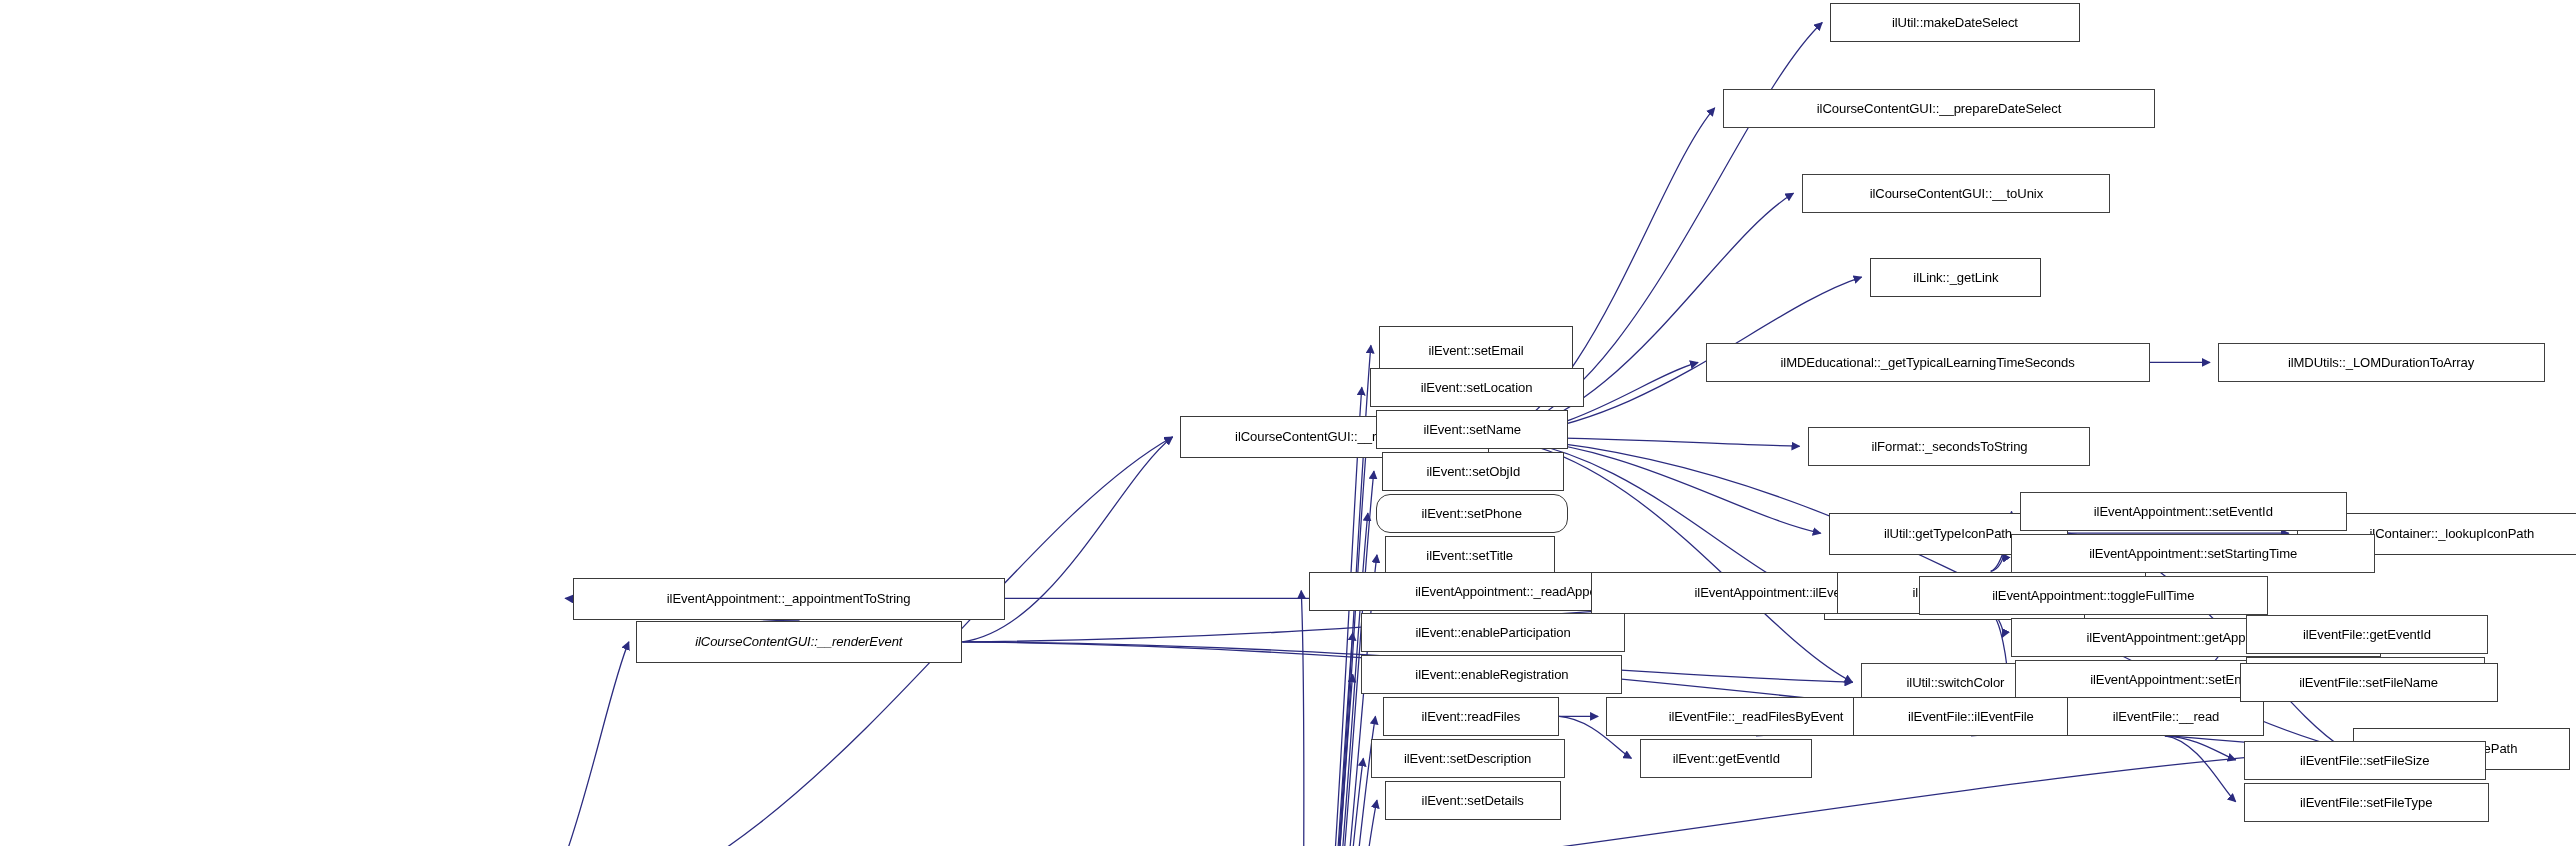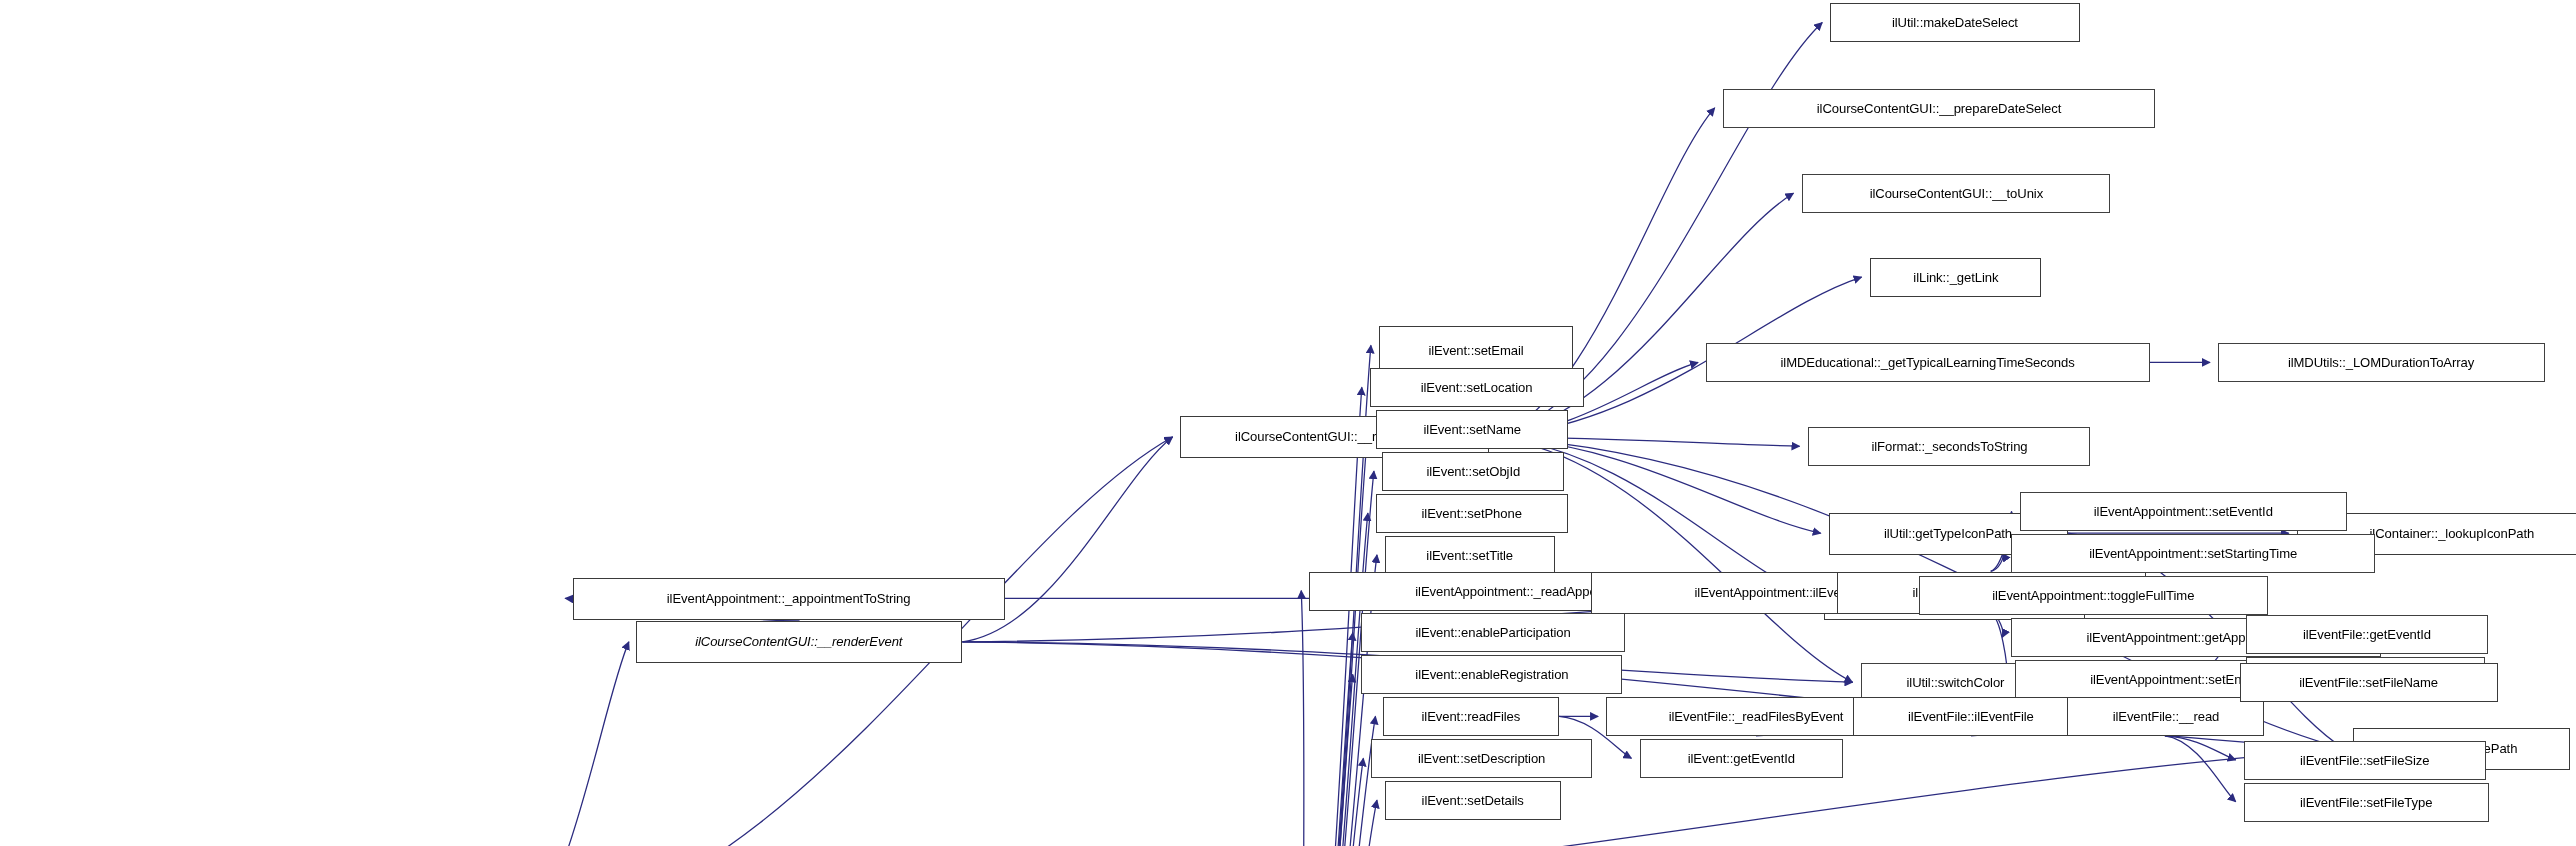--- a/index.html
+++ b/index.html
@@ -176,39 +176,39 @@
       </div>
       <div class="node thick" style="left: 1370px; top: 368px; width: 214px; height: 39px;">
         <span class="node-label" style="font-size: 13.5px;">ilEvent::setLocation</span>
       </div>
       <div class="node thick" style="left: 1376px; top: 410px; width: 192px; height: 39px;">
         <span class="node-label" style="font-size: 13.5px;">ilEvent::setName</span>
       </div>
       <div class="node thick" style="left: 1382px; top: 452px; width: 182px; height: 39px;">
         <span class="node-label" style="font-size: 13.5px;">ilEvent::setObjId</span>
       </div>
-      <div class="node thick" style="left: 1376px; top: 494px; width: 192px; height: 39px;">
+      <div class="node thick" style="left: 1376px; top: 494px; width: 192px; height: 39px; border-radius: 14px;">
         <span class="node-label" style="font-size: 13.5px;">ilEvent::setPhone</span>
       </div>
       <div class="node thick" style="left: 1385px; top: 536px; width: 170px; height: 39px;">
         <span class="node-label" style="font-size: 13.5px;">ilEvent::setTitle</span>
       </div>
       <div class="node thick" style="left: 1309px; top: 572px; width: 491px; height: 39px;">
         <span class="node-label" style="font-size: 13.5px;">ilEventAppointment::_readAppointmentsByEvent</span>
       </div>
       <div class="node" style="left: 1361px; top: 613px; width: 264px; height: 39px;">
         <span class="node-label" style="font-size: 13.5px;">ilEvent::enableParticipation</span>
       </div>
       <div class="node" style="left: 1361px; top: 655px; width: 261px; height: 39px;">
         <span class="node-label" style="font-size: 13.5px;">ilEvent::enableRegistration</span>
       </div>
       <div class="node thick" style="left: 1383px; top: 697px; width: 176px; height: 39px;">
         <span class="node-label" style="font-size: 13.5px;">ilEvent::readFiles</span>
       </div>
-      <div class="node" style="left: 1371px; top: 739px; width: 221px; height: 39px;">
+      <div class="node" style="left: 1371px; top: 739px; width: 194px; height: 39px;">
         <span class="node-label" style="font-size: 13.5px;">ilEvent::setDescription</span>
       </div>
       <div class="node thick" style="left: 1385px; top: 781px; width: 176px; height: 39px;">
         <span class="node-label" style="font-size: 13.5px;">ilEvent::setDetails</span>
       </div>
       <div class="node thick" style="left: 1591px; top: 572px; width: 436px; height: 42px;">
         <span class="node-label" style="font-size: 13.5px;">ilEventAppointment::ilEventAppointment</span>
       </div>
       <div class="node thick" style="left: 1837px; top: 572px; width: 309px; height: 42px;">
         <span class="node-label" style="font-size: 13.5px;">ilEventAppointment::__read</span>
@@ -230,21 +230,21 @@
       </div>
       <div class="node thick" style="left: 1606px; top: 697px; width: 300px; height: 39px;">
         <span class="node-label" style="font-size: 13.5px;">ilEventFile::_readFilesByEvent</span>
       </div>
       <div class="node thick" style="left: 1853px; top: 697px; width: 236px; height: 39px;">
         <span class="node-label" style="font-size: 13.5px;">ilEventFile::ilEventFile</span>
       </div>
       <div class="node thick" style="left: 2067px; top: 697px; width: 197px; height: 39px;">
         <span class="node-label" style="font-size: 13.5px;">ilEventFile::__read</span>
       </div>
-      <div class="node" style="left: 1640px; top: 739px; width: 203px; height: 39px;">
+      <div class="node" style="left: 1640px; top: 739px; width: 172px; height: 39px;">
         <span class="node-label" style="font-size: 13.5px;">ilEvent::getEventId</span>
       </div>
       <div class="node" style="left: 2246px; top: 615px; width: 242px; height: 39px;">
         <span class="node-label" style="font-size: 13.5px;">ilEventFile::getEventId</span>
       </div>
       <div class="node" style="left: 2246px; top: 657px; width: 239px; height: 39px;">
         <span class="node-label" style="font-size: 13.5px;">ilEventFile::setEventId</span>
       </div>
       <div class="node thick" style="left: 2240px; top: 663px; width: 258px; height: 39px;">
         <span class="node-label" style="font-size: 13.5px;">ilEventFile::setFileName</span>

